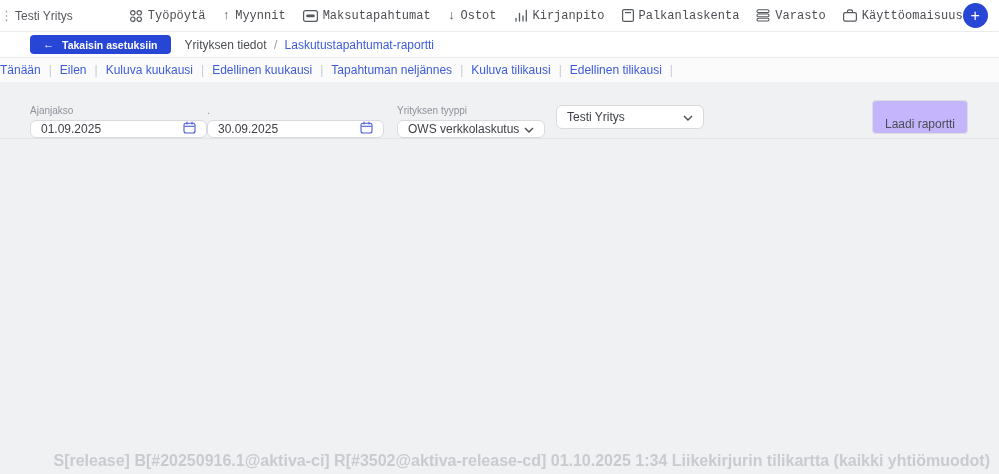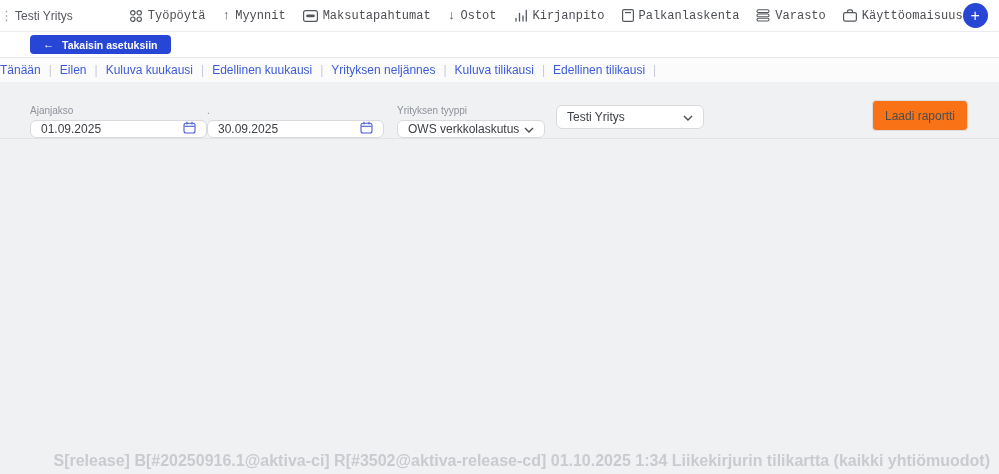--- a/index.html
+++ b/index.html
@@ -68,22 +68,22 @@
     height:24px; background:#fff; border:1px solid #d8dade; border-radius:6px;
     display:flex; align-items:center; justify-content:space-between;
     font-size:12px; color:#3d4046; padding:0 10px 0 10px; cursor:pointer;
   }
   .date-control { width:177px; margin-right:13px; }
   .date-control:last-of-type { margin-right:0; }
   .select-control { width:148px; }
   .gap12 { margin-right:12px; }
   .gap10 { margin-right:10px; }
   .submit-btn {
-    position:absolute; right:31px; top:18px; height:31px; padding:8px 12px;
-    background:#f97316; border:1px solid #dcdde0; border-radius:4px;
+    position:absolute; right:31px; top:18px; height:31px; padding:16px 12px;
+    background:#c4b5fd; border:1px solid #dcdde0; border-radius:4px;
     font-size:12px; color:#4a4d52; font-family:inherit; cursor:pointer; white-space:nowrap;
   }
   
   .footer-build {
     position:absolute; right:9px; bottom:4px; font-size:16px; color:#c9cbd0; white-space:nowrap;font-weight:bold;
   }
 </style>
 </head>
 <body>
 
@@ -193,32 +193,37 @@
     </div>
 
   </div>
 </header>
 
 <div class="toolbar">
   <button class="back-btn">
     <span class="back-arrow">←</span>
     <span>Takaisin asetuksiin</span>
   </button>
+  <div class="breadcrumb">
+    <span>Yrityksen tiedot</span>
+    <span class="crumb-sep">/</span>
+    <a class="crumb-link">Laskutustapahtumat-raportti</a>
+  </div>
 </div>
 
 <div class="quick-links">
   <a class="ql-link">Tänään</a>
   <span class="ql-sep">|</span>
   <a class="ql-link">Eilen</a>
   <span class="ql-sep">|</span>
   <a class="ql-link">Kuluva kuukausi</a>
   <span class="ql-sep">|</span>
   <a class="ql-link">Edellinen kuukausi</a>
   <span class="ql-sep">|</span>
-  <a class="ql-link">Yrityksen neljännes</a>
+  <a class="ql-link">Tapahtuman neljännes</a>
   <span class="ql-sep">|</span>
   <a class="ql-link">Kuluva tilikausi</a>
   <span class="ql-sep">|</span>
   <a class="ql-link">Edellinen tilikausi</a>
   <span class="ql-sep">|</span>
 </div>
 
 <div class="form-area">
   <div class="field">
     <span class="field-label">Ajanjakso</span>

